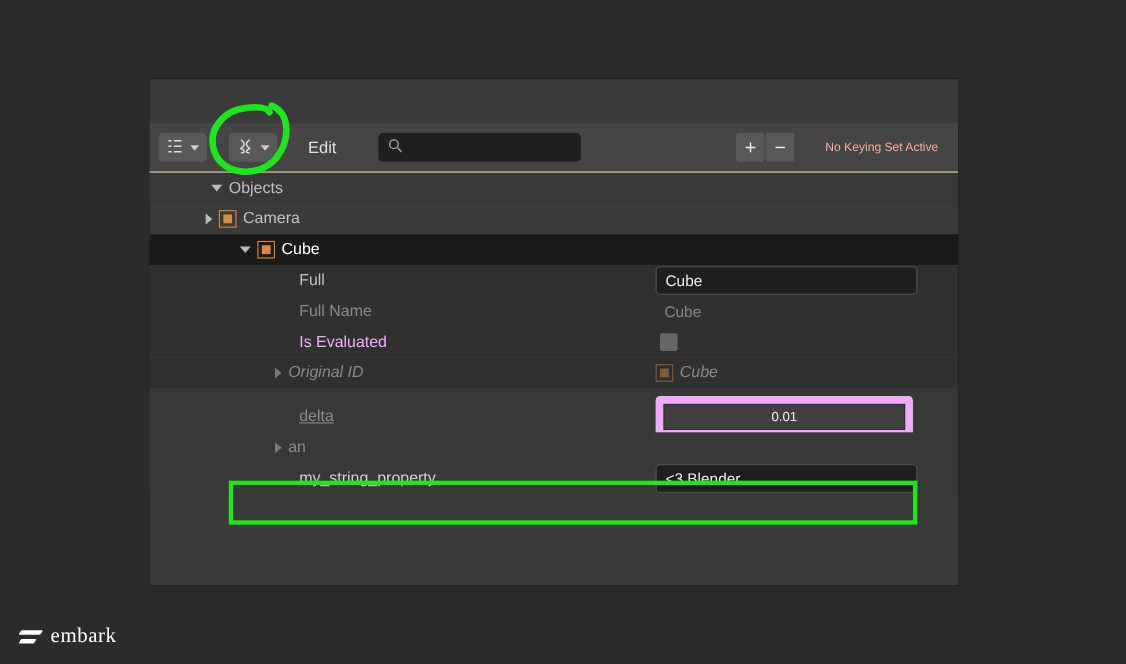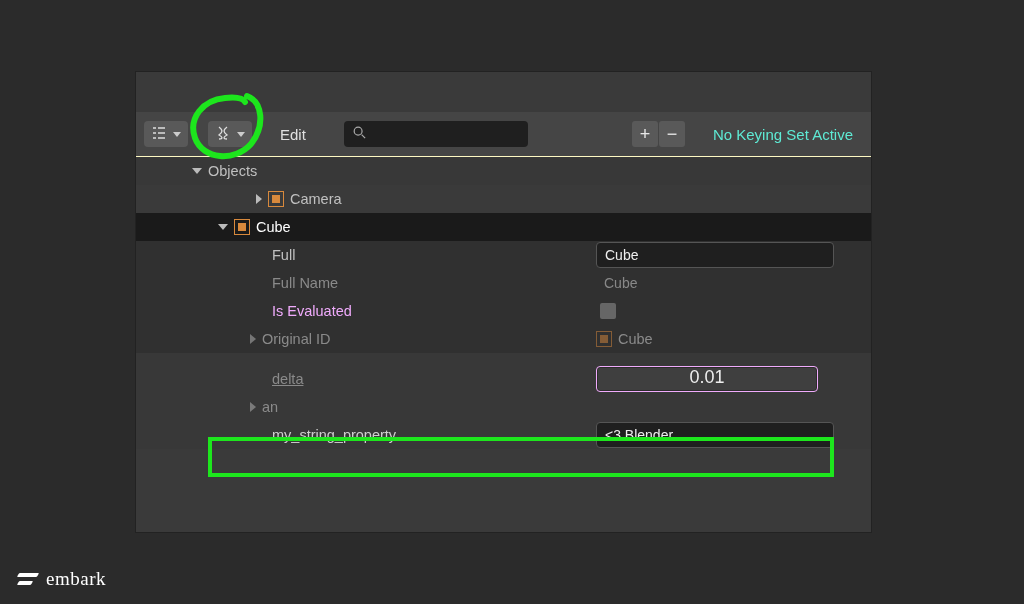--- a/index.html
+++ b/index.html
@@ -70,22 +70,22 @@
     height: 26px;
     background: #595959;
     color: #e8e8e8;
     display: flex;
     align-items: center;
     justify-content: center;
     font-size: 18px;
     border-radius: 3px;
   }
   .keying {
-    color: #5eead4;
-    font-size: 15px;
+    color: #fca5a5;
+    font-size: 11px;
     padding: 0 10px 0 8px;
   }
   .tree {
     position: relative;
   }
   .row {
     height: 28px;
     display: flex;
     align-items: center;
     font-size: 14.5px;
@@ -153,28 +153,28 @@
     color: #888;
   }
   .checkbox {
     width: 16px; height: 16px;
     background: #666;
     border-radius: 2px;
     margin-left:4px;
   }
   .numfield {
     background: #3f3f3f;
-    border: 1px solid #f0abfc;
+    border: 7px solid #f0abfc;
     border-radius: 4px;
     height: 24px;
     width: 220px;
     color: #eee;
-    font-size: 18px;
+    font-size: 12px;
     display:flex;
-    align-items:flex-start;
+    align-items:center;
     justify-content:center;
     box-shadow: inset 0 0 0 1px rgba(0,0,0,.3);
   }
   .gap-row {
     height: 12px;
     background: #383838;
   }
   .circle-annot {
     position: absolute;
     left: 185px;
@@ -265,21 +265,21 @@
     <span class="keying">No Keying Set Active</span>
   </div>
 
   <div class="tree">
 
     <div class="row dark" style="padding-left:56px;">
       <span class="tri down"></span>
       <span class="lbl">Objects</span>
     </div>
 
-    <div class="row" style="padding-left:120px;">
+    <div class="row" style="padding-left:51px;">
       <span class="tri right"></span>
       <span class="obj-icon"></span>
       <span class="lbl">Camera</span>
     </div>
 
     <div class="row sel" style="padding-left:82px;">
       <span class="tri down"></span>
       <span class="obj-icon"></span>
       <span class="lbl" style="color:#fff;">Cube</span>
     </div>
@@ -302,21 +302,21 @@
       </div>
     </div>
 
     <div class="row darker" style="padding-left:136px; color:#f0abfc;">
       <span class="lbl">Is Evaluated</span>
       <div class="valcell">
         <div class="checkbox"></div>
       </div>
     </div>
 
-    <div class="row darker" style="padding-left:114px; color:#8a8a8a;">
+    <div class="row darker" style="padding-left:114px; color:#8a8a8a;font-style:italic;">
       <span class="tri right" style="opacity:.5;"></span>
       <span class="lbl">Original ID</span>
       <div class="valcell" style="color:#8a8a8a;">
         <span class="obj-icon dim"></span>
         <span>Cube</span>
       </div>
     </div>
 
     <div class="gap-row"></div>
 

